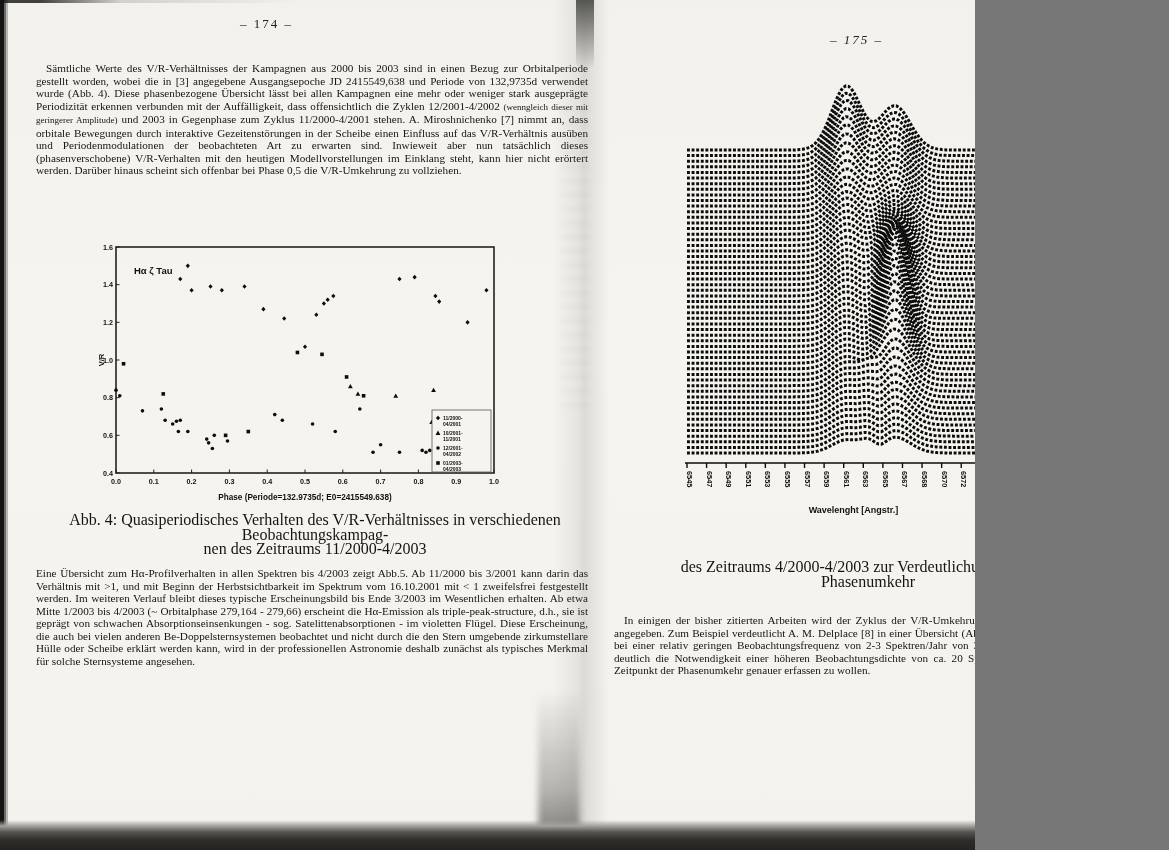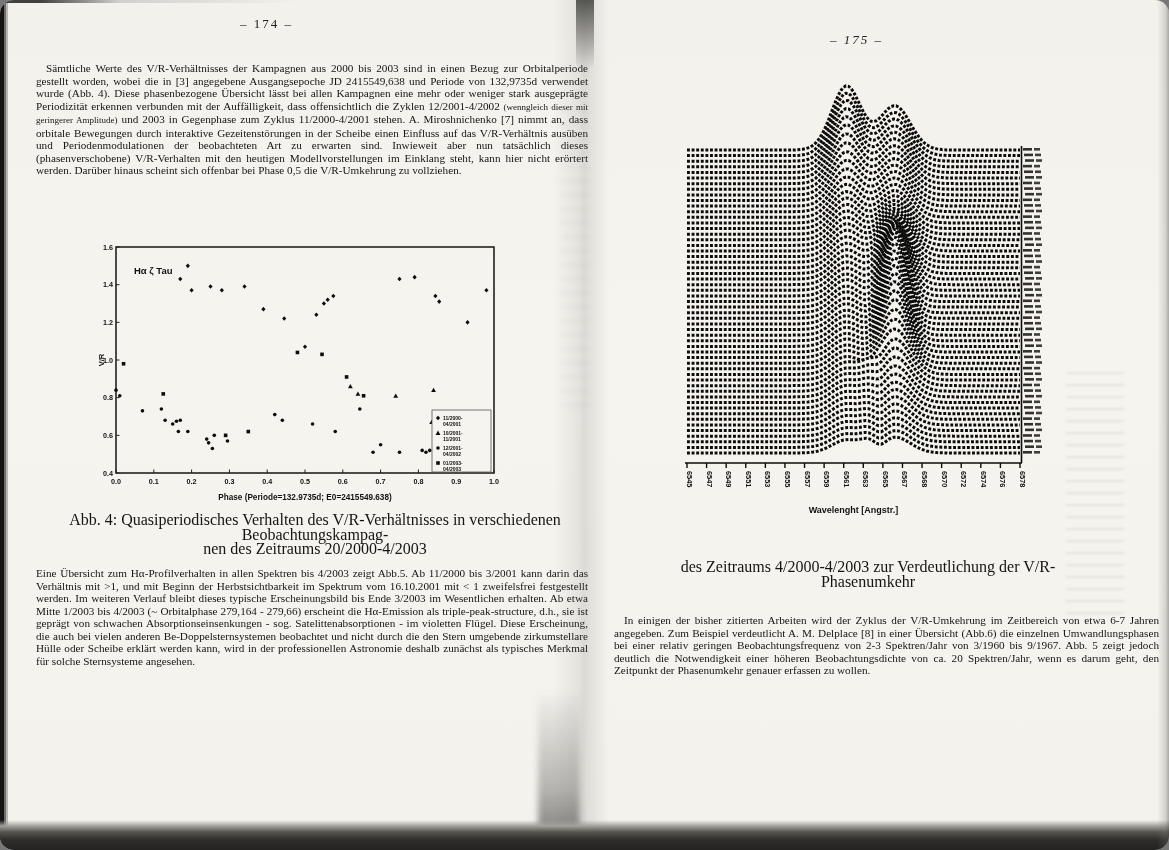--- a/index.html
+++ b/index.html
@@ -1,19 +1,19 @@
 <!DOCTYPE html>
 <html><head>
 <meta charset="utf-8">
 <style>
   html,body{margin:0;padding:0;background:#777;}
   .scan{
-    position:relative;width:1169px;height:850px;overflow:hidden;
+    position:relative;width:975px;height:850px;overflow:hidden;
     background:linear-gradient(180deg,#f2f1ec 0%,#f5f4ef 40%,#f3f2ed 100%);
-    font-family:"Liberation Serif","DejaVu Serif",serif;color:#161616;border-radius:14px;
+    font-family:"Liberation Serif","DejaVu Serif",serif;color:#161616;
   }
   
   .edge-left{position:absolute;left:0;top:0;width:9px;height:850px;
     background:linear-gradient(90deg,#141414 0 4px,#6e6d6a 4px 6px,#b8b7b2 6px 8px,rgba(0,0,0,0) 8px);}
   .edge-top{position:absolute;left:0;top:0;width:1169px;height:3px;
     background:linear-gradient(90deg,rgba(20,20,20,.8) 0 40px,rgba(20,20,20,.15) 120px,rgba(0,0,0,0) 300px);}
   .band-bottom{position:absolute;left:0;top:820px;width:1169px;height:30px;
     background:linear-gradient(180deg,rgba(120,118,112,0) 0,#a3a19b 6px,#575550 12px,#2e2d2a 20px,#242321 30px);}
   .gutter{position:absolute;left:553px;top:0;width:56px;height:850px;
     background:linear-gradient(90deg,rgba(0,0,0,0) 0,rgba(90,88,84,.10) 45%,rgba(90,88,84,.16) 55%,rgba(0,0,0,0) 100%);}
@@ -158,21 +158,21 @@
       <circle cx="342" cy="218" r="1.8" fill="#0d0d0d"></circle>
       <text x="347" y="219.8" font-size="5" font-weight="bold">12/2001-</text>
       <text x="347" y="226" font-size="5" font-weight="bold">04/2002</text>
       <rect x="340.2" y="231.2" width="3.6" height="3.6" fill="#0d0d0d"></rect>
       <text x="347" y="234.8" font-size="5" font-weight="bold">01/2003-</text>
       <text x="347" y="241" font-size="5" font-weight="bold">04/2003</text>
     </svg>
 
   <div class="caption" style="left:58px;top:513px;width:514px;">
     <div>Abb. 4: Quasiperiodisches Verhalten des V/R-Verhältnisses in verschiedenen Beobachtungskampag-</div>
-    <div>nen des Zeitraums 20/2000-4/2003</div>
+    <div>nen des Zeitraums 11/2000-4/2003</div>
   </div>
 
   <div class="para" style="left:36px;top:567px;width:552px;">Eine Übersicht zum Hα-Profilverhalten in allen Spektren bis 4/2003 zeigt Abb.5. Ab 11/2000 bis 3/2001 kann darin das Verhältnis mit &gt;1, und mit Beginn der Herbstsichtbarkeit im Spektrum vom 16.10.2001 mit &lt; 1 zweifelsfrei festgestellt werden. Im weiteren Verlauf bleibt dieses typische Erscheinungsbild bis Ende 3/2003 im Wesentlichen erhalten. Ab etwa Mitte 1/2003 bis 4/2003 (~ Orbitalphase 279,164 - 279,66) erscheint die Hα-Emission als triple-peak-structure, d.h., sie ist geprägt von schwachen Absorptionseinsenkungen - sog. Satelittenabsorptionen - im violetten Flügel. Diese Erscheinung, die auch bei vielen anderen Be-Doppelsternsystemen beobachtet und nicht durch die den Stern umgebende zirkumstellare Hülle oder Scheibe erklärt werden kann, wird in der professionellen Astronomie deshalb zunächst als typisches Merkmal für solche Sternsysteme angesehen.</div>
 
   <div class="pagenum" style="left:830px;top:32px;font-style:italic;">– 175 –</div>
 
   <svg id="waterfall-svg" style="position:absolute;left:650px;top:60px;" width="432" height="464" viewBox="0 0 432 464">
       <path d="M37,90.0 L37.0,90.0 L39.5,90.0 L42.0,90.0 L44.6,90.0 L47.1,90.0 L49.6,90.0 L52.1,90.0 L54.7,90.0 L57.2,90.0 L59.7,90.0 L62.2,90.0 L64.8,90.0 L67.3,90.0 L69.8,90.0 L72.3,90.0 L74.8,90.0 L77.4,90.0 L79.9,90.0 L82.4,90.0 L84.9,90.0 L87.5,90.0 L90.0,90.0 L92.5,90.0 L95.0,90.0 L97.5,90.0 L100.1,90.0 L102.6,90.0 L105.1,90.0 L107.6,90.0 L110.2,90.0 L112.7,90.0 L115.2,90.0 L117.7,90.0 L120.3,90.0 L122.8,90.0 L125.3,90.0 L127.8,90.0 L130.3,90.0 L132.9,90.0 L135.4,90.0 L137.9,90.0 L140.4,90.0 L143.0,89.9 L145.5,89.9 L148.0,89.7 L150.5,89.5 L153.0,89.2 L155.6,88.7 L158.1,87.9 L160.6,86.8 L163.1,85.2 L165.7,83.0 L168.2,80.1 L170.7,76.4 L173.2,71.9 L175.8,66.5 L178.3,60.5 L180.8,53.9 L183.3,47.3 L185.8,40.9 L188.4,35.1 L190.9,30.5 L193.4,27.3 L195.9,25.9 L198.5,26.3 L201.0,28.4 L203.5,32.0 L206.0,36.7 L208.5,41.9 L211.1,47.3 L213.6,52.3 L216.1,56.4 L218.6,59.4 L221.2,61.2 L223.7,61.6 L226.2,60.8 L228.7,58.9 L231.3,56.4 L233.8,53.5 L236.3,50.7 L238.8,48.2 L241.3,46.5 L243.9,45.7 L246.4,45.9 L248.9,47.3 L251.4,49.7 L254.0,52.9 L256.5,56.8 L259.0,61.0 L261.5,65.4 L264.0,69.7 L266.6,73.6 L269.1,77.2 L271.6,80.2 L274.1,82.7 L276.7,84.7 L279.2,86.3 L281.7,87.5 L284.2,88.3 L286.8,88.9 L289.3,89.3 L291.8,89.6 L294.3,89.7 L296.8,89.9 L299.4,89.9 L301.9,90.0 L304.4,90.0 L306.9,90.0 L309.5,90.0 L312.0,90.0 L314.5,90.0 L317.0,90.0 L319.5,90.0 L322.1,90.0 L324.6,90.0 L327.1,90.0 L329.6,90.0 L332.2,90.0 L334.7,90.0 L337.2,90.0 L339.7,90.0 L342.3,90.0 L344.8,90.0 L347.3,90.0 L349.8,90.0 L352.3,90.0 L354.9,90.0 L357.4,90.0 L359.9,90.0 L362.4,90.0 L365.0,90.0 L367.5,90.0 L370.0,90.0 L370,90.0" fill="#f5f4ef" stroke="#0c0c0c" stroke-width="3" stroke-dasharray="2.9 1.7"></path>
       <path d="M37,95.6 L37.0,95.6 L39.5,95.6 L42.0,95.6 L44.6,95.6 L47.1,95.6 L49.6,95.6 L52.1,95.6 L54.7,95.6 L57.2,95.6 L59.7,95.6 L62.2,95.6 L64.8,95.6 L67.3,95.6 L69.8,95.6 L72.3,95.6 L74.8,95.6 L77.4,95.6 L79.9,95.6 L82.4,95.6 L84.9,95.6 L87.5,95.6 L90.0,95.6 L92.5,95.6 L95.0,95.6 L97.5,95.6 L100.1,95.6 L102.6,95.6 L105.1,95.6 L107.6,95.6 L110.2,95.6 L112.7,95.6 L115.2,95.6 L117.7,95.6 L120.3,95.6 L122.8,95.6 L125.3,95.6 L127.8,95.6 L130.3,95.6 L132.9,95.6 L135.4,95.6 L137.9,95.6 L140.4,95.6 L143.0,95.5 L145.5,95.5 L148.0,95.4 L150.5,95.2 L153.0,94.8 L155.6,94.4 L158.1,93.6 L160.6,92.5 L163.1,90.9 L165.7,88.8 L168.2,86.0 L170.7,82.4 L173.2,77.9 L175.8,72.7 L178.3,66.8 L180.8,60.5 L183.3,54.0 L185.8,47.8 L188.4,42.2 L190.9,37.7 L193.4,34.6 L195.9,33.2 L198.5,33.5 L201.0,35.6 L203.5,39.0 L206.0,43.6 L208.5,48.7 L211.1,53.9 L213.6,58.7 L216.1,62.7 L218.6,65.6 L221.2,67.3 L223.7,67.7 L226.2,66.9 L228.7,65.2 L231.3,62.8 L233.8,60.0 L236.3,57.3 L238.8,55.0 L241.3,53.3 L243.9,52.5 L246.4,52.8 L248.9,54.1 L251.4,56.4 L254.0,59.5 L256.5,63.2 L259.0,67.2 L261.5,71.5 L264.0,75.6 L266.6,79.4 L269.1,82.9 L271.6,85.8 L274.1,88.3 L276.7,90.3 L279.2,91.9 L281.7,93.0 L284.2,93.9 L286.8,94.5 L289.3,94.9 L291.8,95.2 L294.3,95.3 L296.8,95.5 L299.4,95.5 L301.9,95.6 L304.4,95.6 L306.9,95.6 L309.5,95.6 L312.0,95.6 L314.5,95.6 L317.0,95.6 L319.5,95.6 L322.1,95.6 L324.6,95.6 L327.1,95.6 L329.6,95.6 L332.2,95.6 L334.7,95.6 L337.2,95.6 L339.7,95.6 L342.3,95.6 L344.8,95.6 L347.3,95.6 L349.8,95.6 L352.3,95.6 L354.9,95.6 L357.4,95.6 L359.9,95.6 L362.4,95.6 L365.0,95.6 L367.5,95.6 L370.0,95.6 L370,95.6" fill="#f5f4ef" stroke="#0c0c0c" stroke-width="3" stroke-dasharray="2.9 1.7"></path>
       <path d="M37,101.2 L37.0,101.2 L39.5,101.2 L42.0,101.2 L44.6,101.2 L47.1,101.2 L49.6,101.2 L52.1,101.2 L54.7,101.2 L57.2,101.2 L59.7,101.2 L62.2,101.2 L64.8,101.2 L67.3,101.2 L69.8,101.2 L72.3,101.2 L74.8,101.2 L77.4,101.2 L79.9,101.2 L82.4,101.2 L84.9,101.2 L87.5,101.2 L90.0,101.2 L92.5,101.2 L95.0,101.2 L97.5,101.2 L100.1,101.2 L102.6,101.2 L105.1,101.2 L107.6,101.2 L110.2,101.2 L112.7,101.2 L115.2,101.2 L117.7,101.2 L120.3,101.2 L122.8,101.2 L125.3,101.2 L127.8,101.2 L130.3,101.2 L132.9,101.2 L135.4,101.2 L137.9,101.2 L140.4,101.2 L143.0,101.1 L145.5,101.1 L148.0,101.0 L150.5,100.8 L153.0,100.5 L155.6,100.0 L158.1,99.3 L160.6,98.2 L163.1,96.7 L165.7,94.6 L168.2,91.8 L170.7,88.3 L173.2,84.0 L175.8,79.0 L178.3,73.2 L180.8,67.1 L183.3,60.7 L185.8,54.7 L188.4,49.2 L190.9,44.8 L193.4,41.8 L195.9,40.5 L198.5,40.8 L201.0,42.8 L203.5,46.1 L206.0,50.5 L208.5,55.4 L211.1,60.5 L213.6,65.1 L216.1,69.0 L218.6,71.8 L221.2,73.4 L223.7,73.8 L226.2,73.0 L228.7,71.3 L231.3,68.9 L233.8,66.2 L236.3,63.6 L238.8,61.3 L241.3,59.7 L243.9,59.0 L246.4,59.2 L248.9,60.5 L251.4,62.7 L254.0,65.7 L256.5,69.3 L259.0,73.3 L261.5,77.4 L264.0,81.4 L266.6,85.2 L269.1,88.6 L271.6,91.5 L274.1,93.9 L276.7,95.9 L279.2,97.4 L281.7,98.6 L284.2,99.5 L286.8,100.1 L289.3,100.5 L291.8,100.8 L294.3,100.9 L296.8,101.1 L299.4,101.1 L301.9,101.2 L304.4,101.2 L306.9,101.2 L309.5,101.2 L312.0,101.2 L314.5,101.2 L317.0,101.2 L319.5,101.2 L322.1,101.2 L324.6,101.2 L327.1,101.2 L329.6,101.2 L332.2,101.2 L334.7,101.2 L337.2,101.2 L339.7,101.2 L342.3,101.2 L344.8,101.2 L347.3,101.2 L349.8,101.2 L352.3,101.2 L354.9,101.2 L357.4,101.2 L359.9,101.2 L362.4,101.2 L365.0,101.2 L367.5,101.2 L370.0,101.2 L370,101.2" fill="#f5f4ef" stroke="#0c0c0c" stroke-width="3" stroke-dasharray="2.9 1.7"></path>

